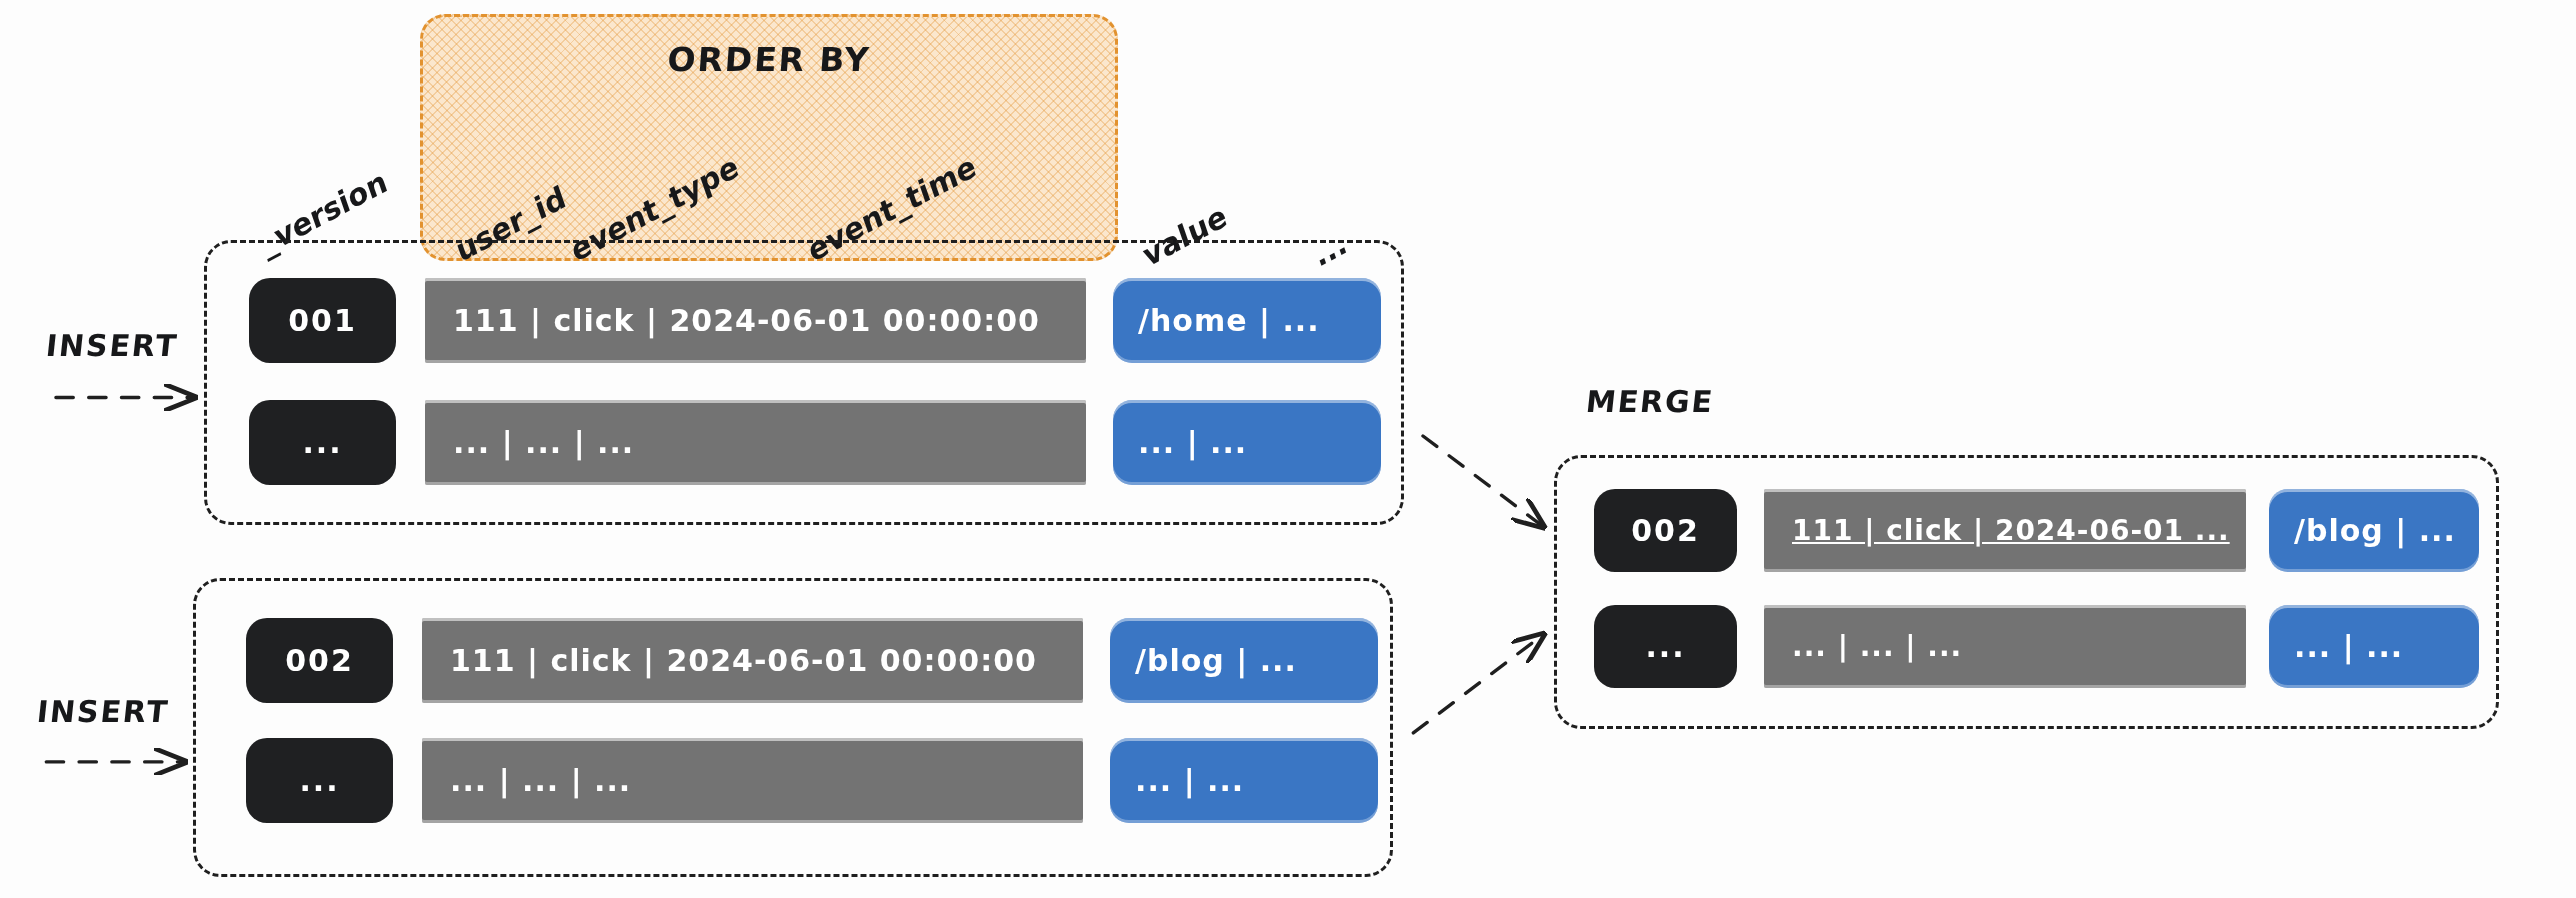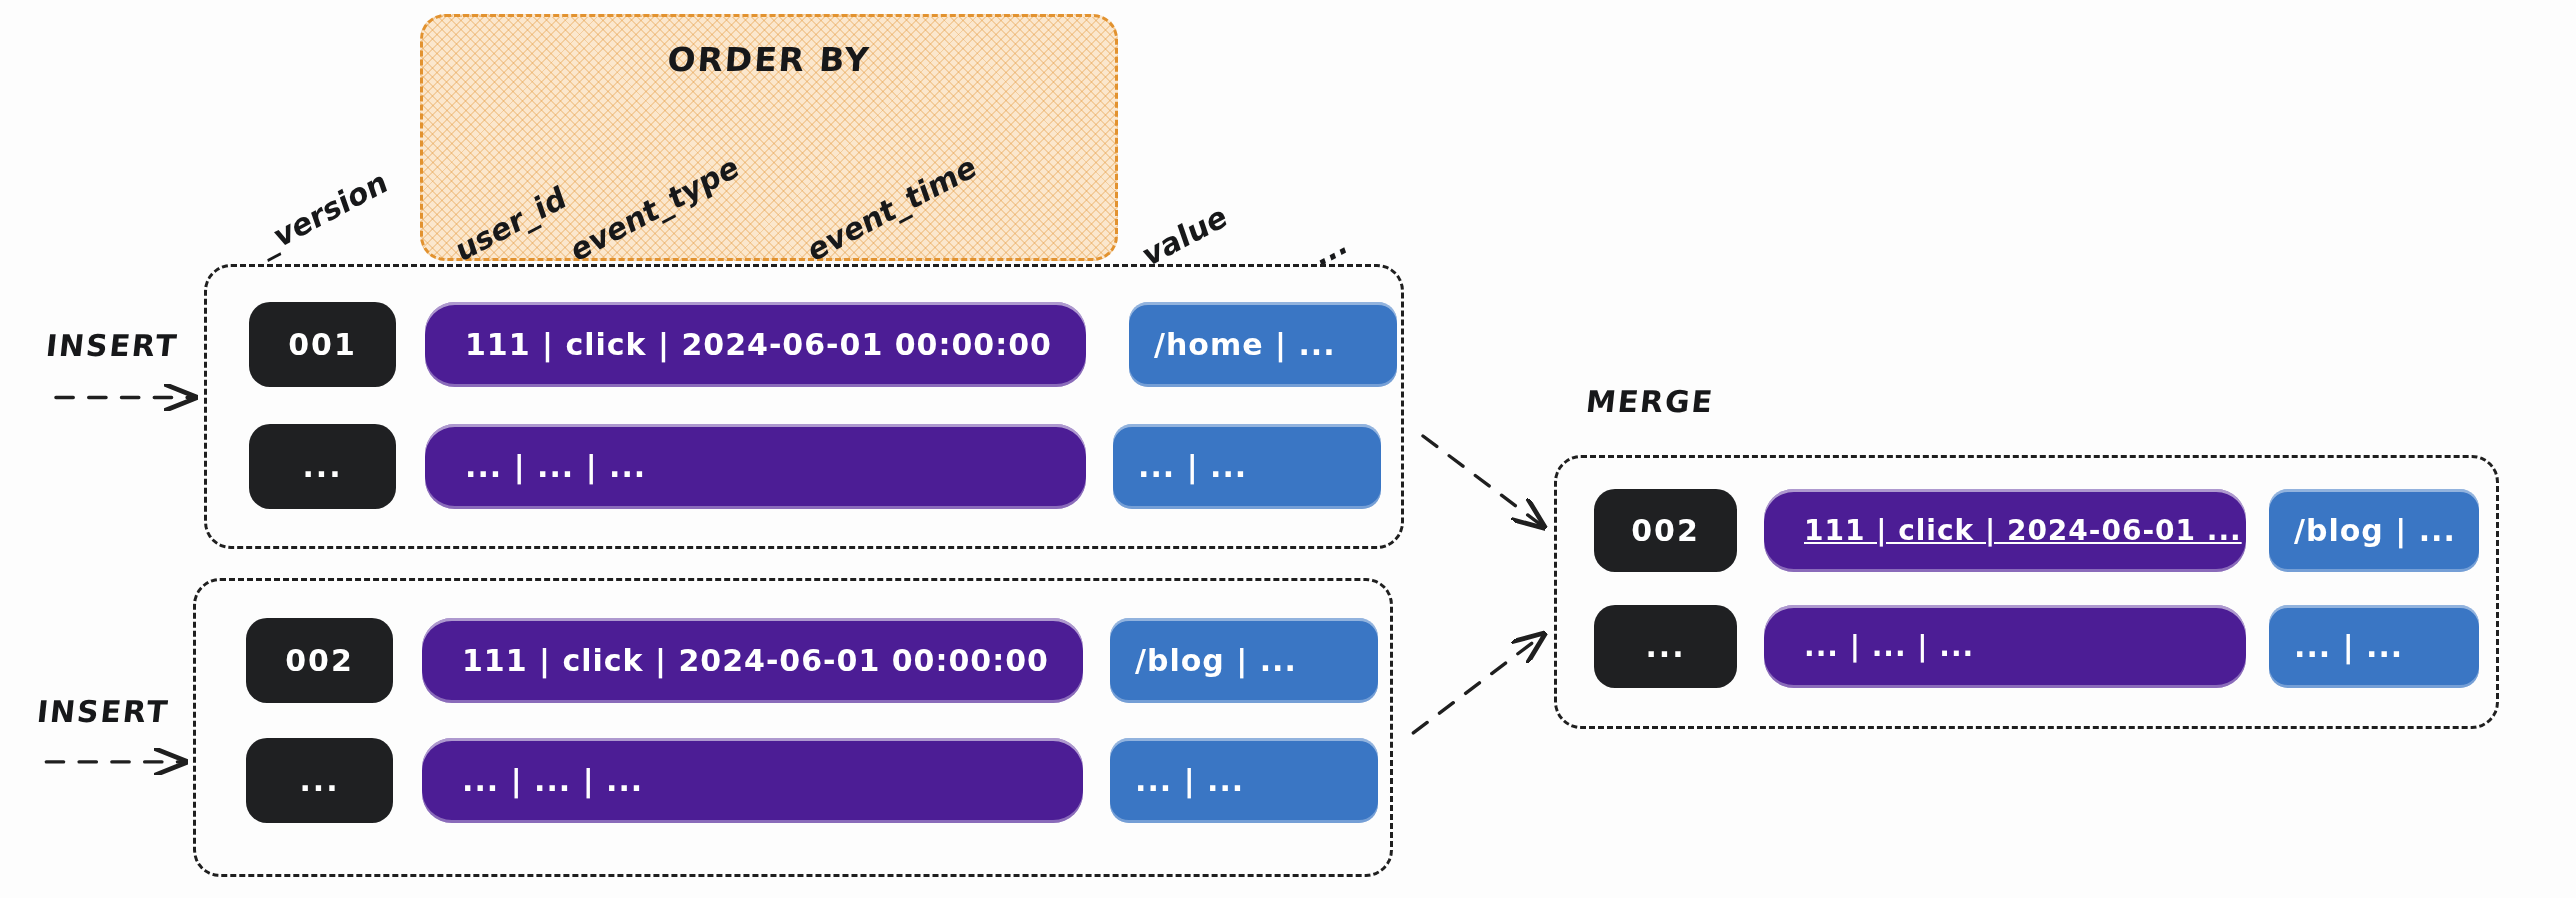--- a/index.html
+++ b/index.html
@@ -60,23 +60,23 @@
     position:relative;
     font-family:"DejaVu Sans", sans-serif;
   }
   .pill.version{
     background:#1f2022;
     border-radius:21px;
     justify-content:center;
     letter-spacing:1.9px;
   }
   .pill.keycols{
-    background:#4c1d95;
-    border-radius:30px;
-    padding-left:40px;
+    background:#737373;
+    border-radius:2px;
+    padding-left:28px;
     letter-spacing:1px;
     box-shadow:0 2.9px 0 rgba(255,255,255,.55) inset, 0 -2.9px 0 rgba(255,255,255,.35) inset;
   }
   .pill.valuecols{
     background:#3a76c4;
     border-radius:19px;
     padding-left:25px;
     letter-spacing:1px;
     box-shadow:0 2.9px 0 rgba(255,255,255,.45) inset, 0 -2.9px 0 rgba(255,255,255,.30) inset;
   }
@@ -106,26 +106,26 @@
   <div class="col-head" style="left:578px;top:234px;">event_type</div>
 
   <div class="col-head" style="left:815px;top:234px;">event_time</div>
 
   <div class="col-head" style="left:1150px;top:239px;">value</div>
 
   <div class="col-head" style="left:1321px;top:239px;">...</div>
 
   <div class="side-label" style="left:46px;top:328px;">INSERT</div>
 
-  <div class="group" style="left:204px;top:264px;width:1200px;height:285px;">
+  <div class="group" style="left:204px;top:240px;width:1200px;height:285px;">
 
     <div class="row" style="left:42px;top:35px;">
       <div class="pill version" style="width:147px;height:85px;">001</div>
       <div class="pill keycols" style="width:661px;height:85px;margin-left:29px;">111   |   click   |  2024-06-01 00:00:00</div>
-      <div class="pill valuecols" style="width:268px;height:85px;margin-left:43px;text-align:center;">/home   |  ...</div>
+      <div class="pill valuecols" style="width:268px;height:85px;margin-left:27px;text-align:center;">/home   |  ...</div>
     </div>
 
     <div class="row" style="left:42px;top:157px;">
       <div class="pill version" style="width:147px;height:85px;">...</div>
       <div class="pill keycols" style="width:661px;height:85px;margin-left:29px;">...    |   ...       |  ...</div>
       <div class="pill valuecols" style="width:268px;height:85px;margin-left:27px;">...        |  ...</div>
     </div>
   </div>
 
   <div class="side-label" style="left:37px;top:694px;">INSERT</div>

